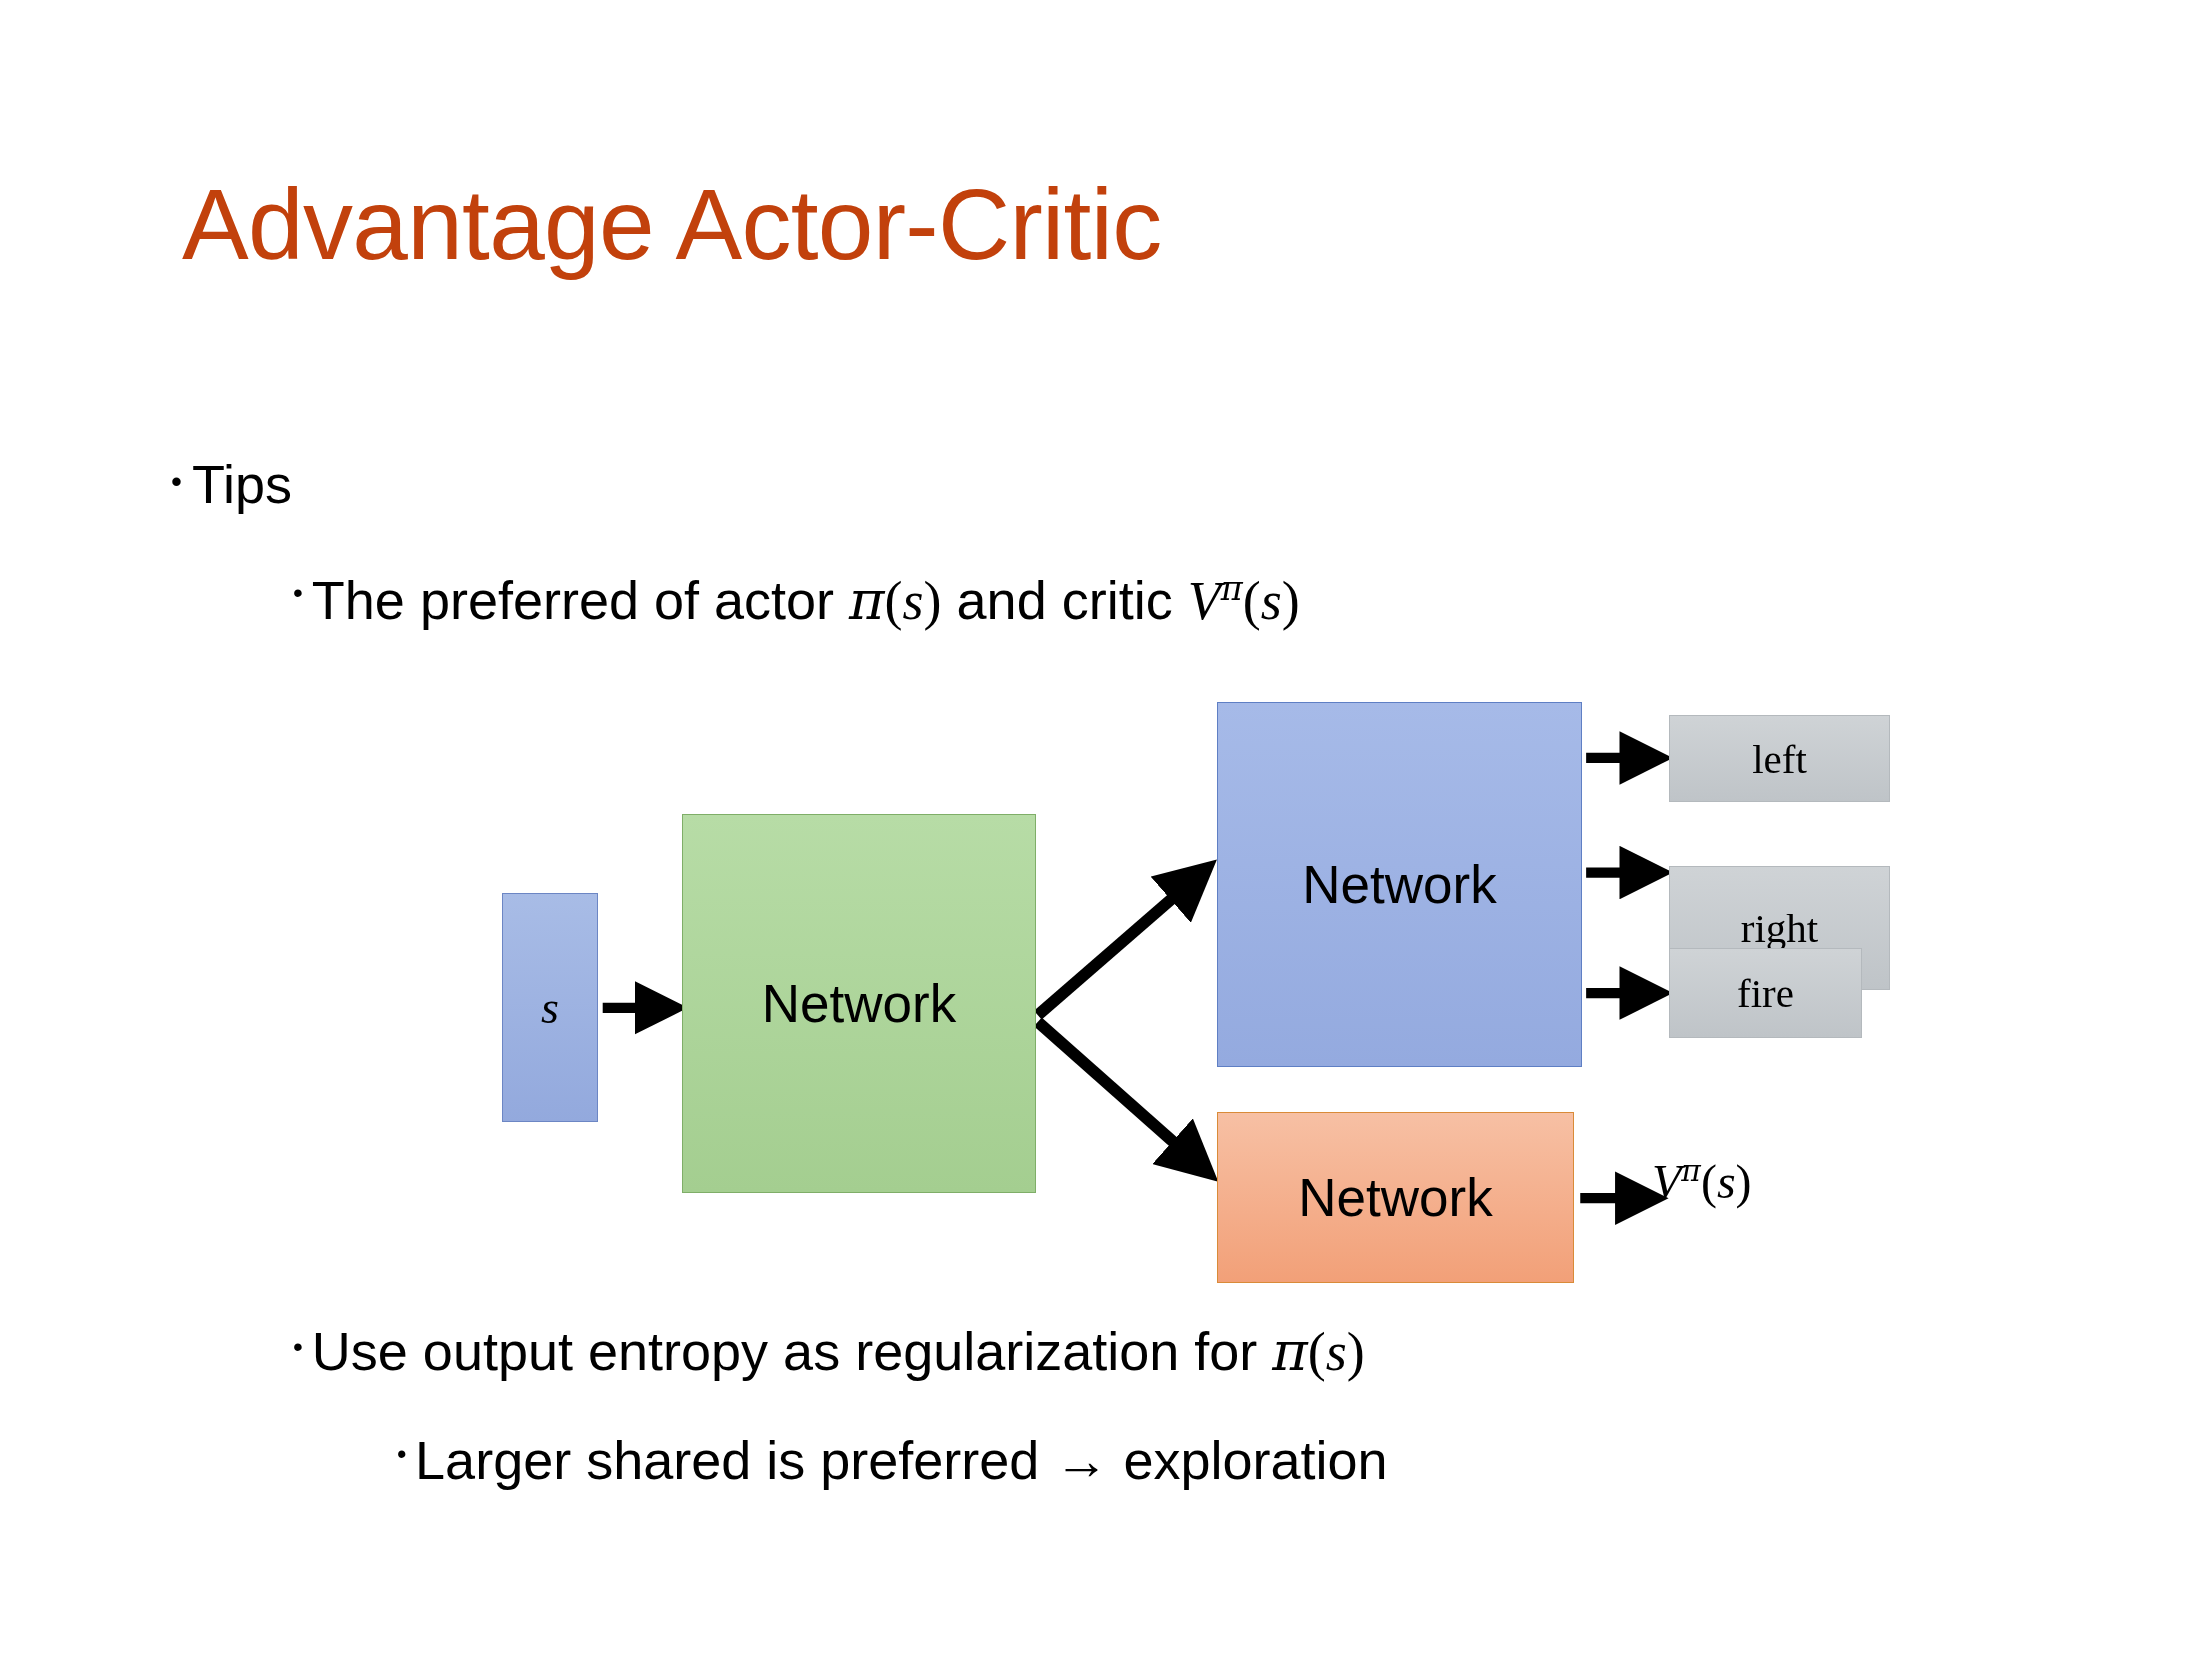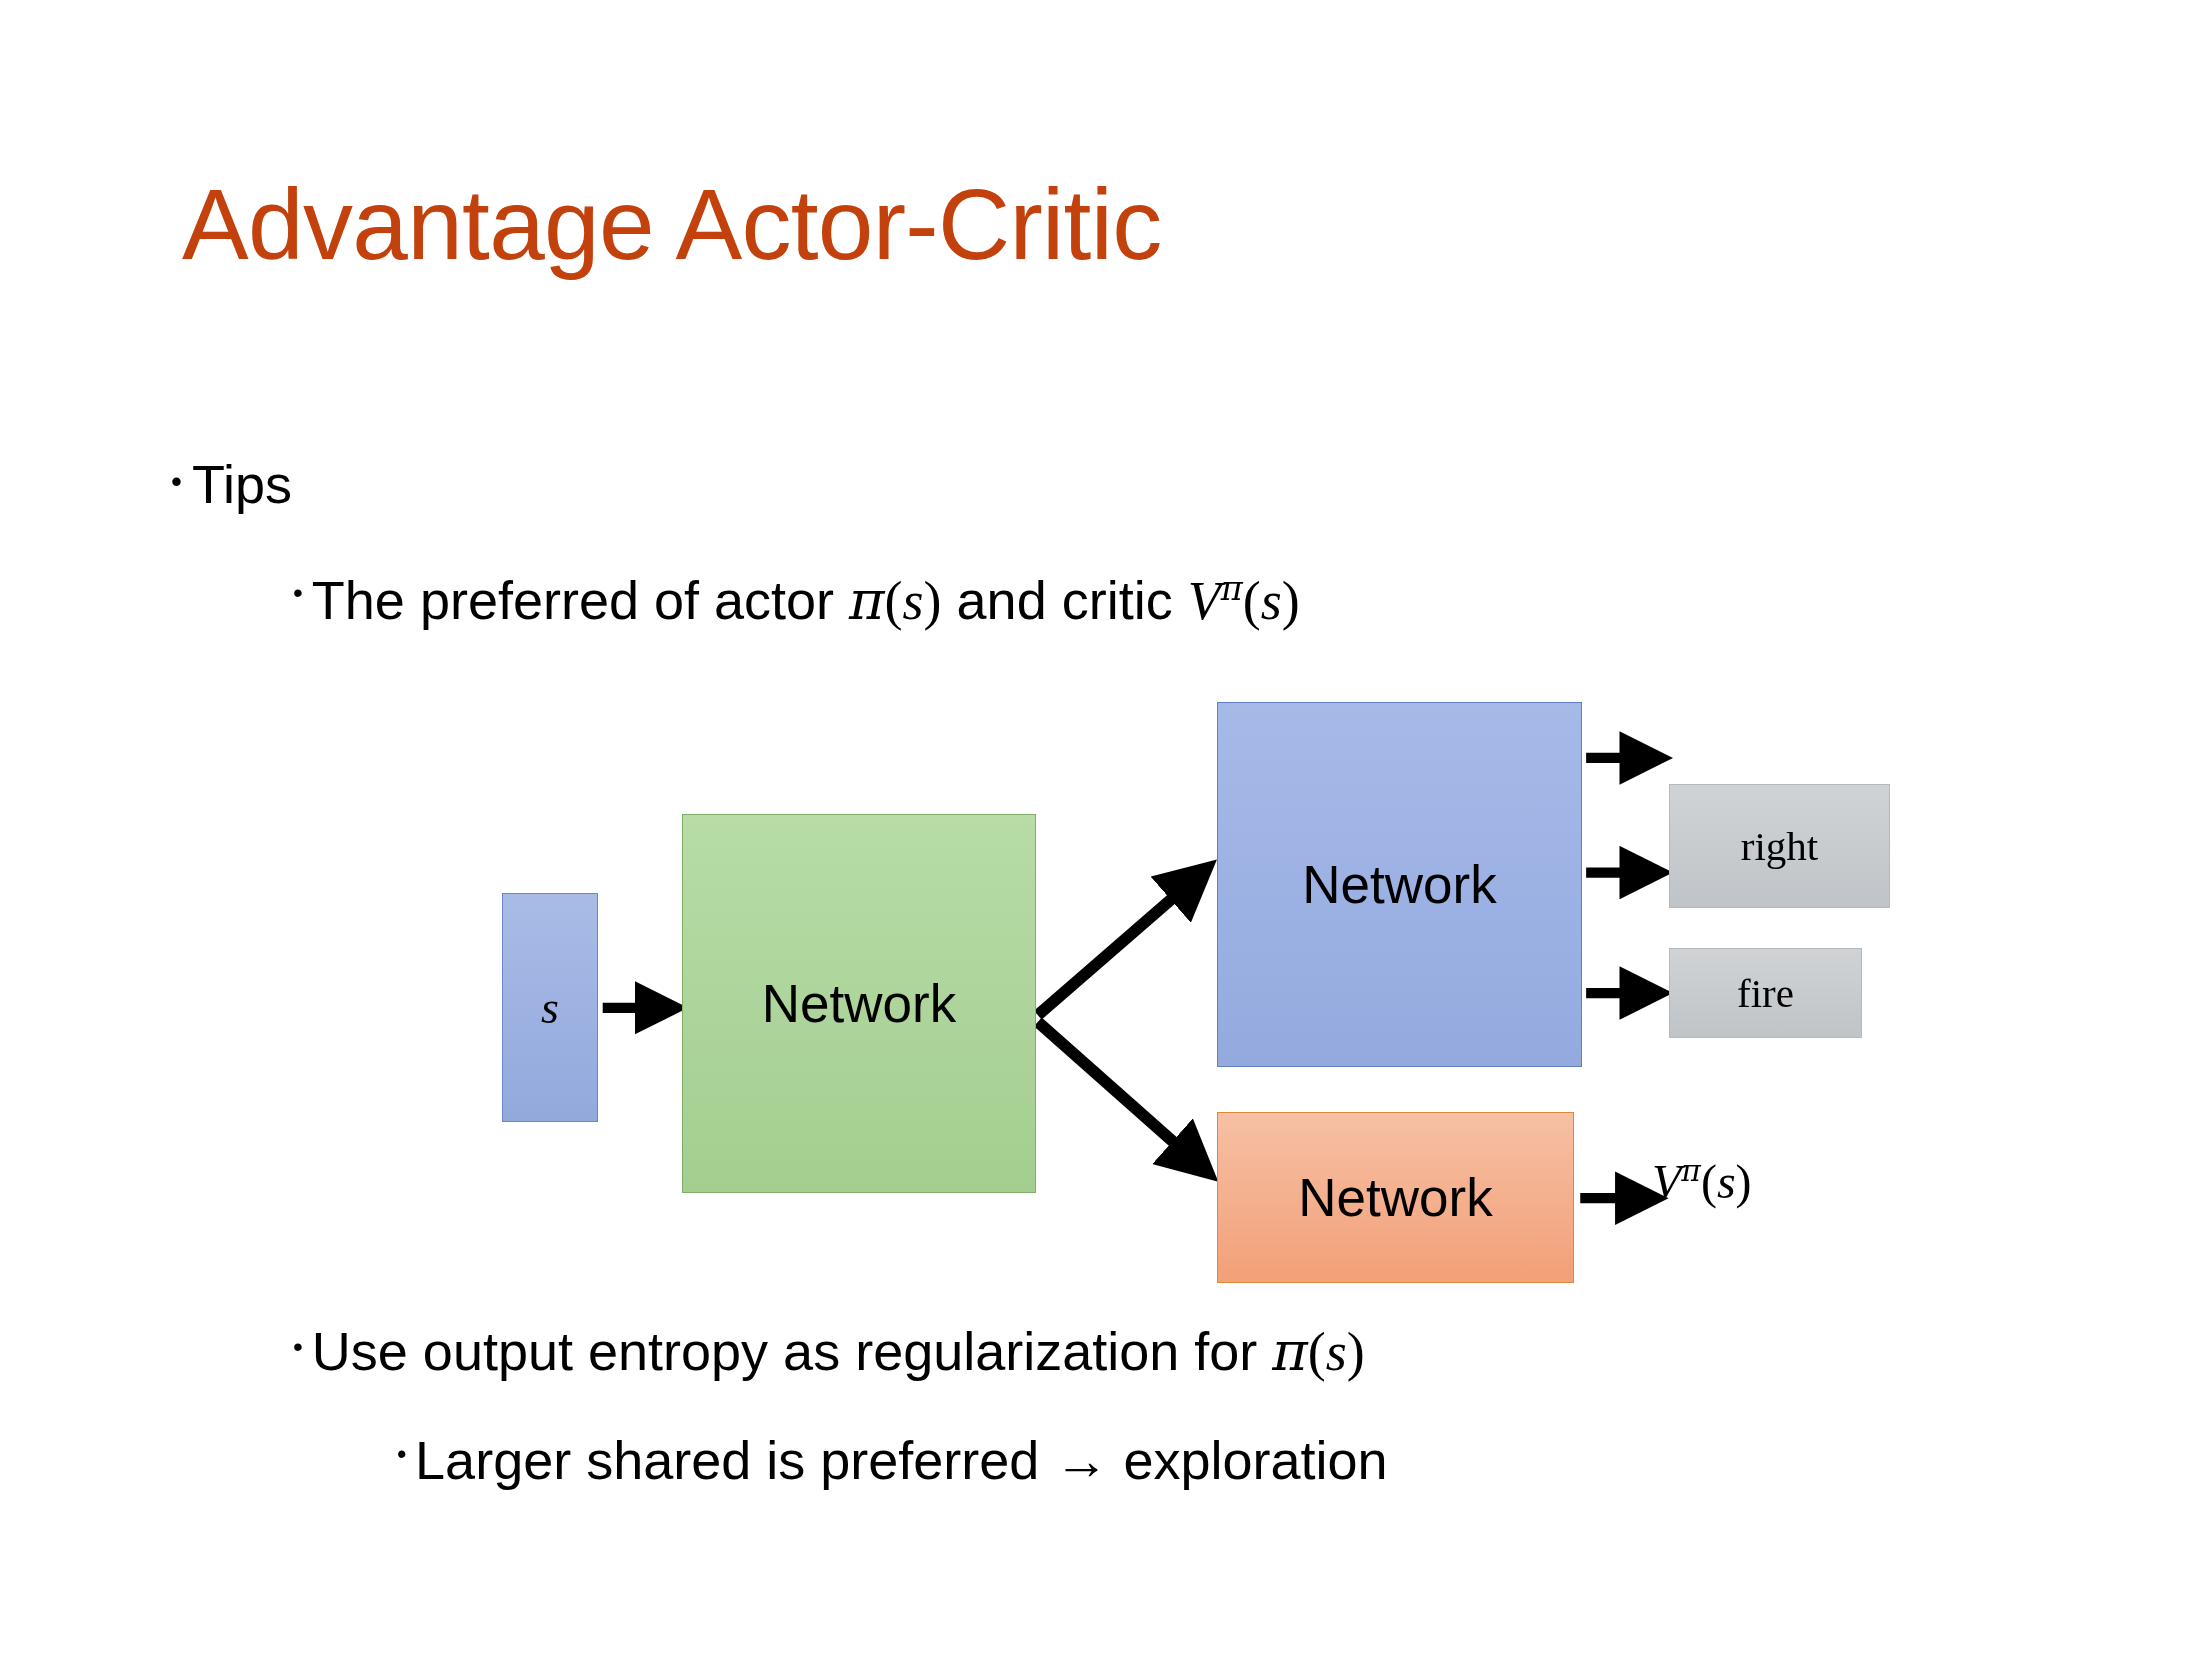--- a/index.html
+++ b/index.html
@@ -165,21 +165,21 @@
     font-size: 53px;
   }
 
   .action-box {
     background: linear-gradient(180deg, #cfd3d6 0%, #bfc4c8 100%);
     border: 1.5px solid #b4b9bd;
     font-family: "Liberation Serif", serif;
     font-size: 41px;
   }
   #action-left  { left: 1669px; top: 715px;  width: 221px; height: 87px; }
-  #action-right { left: 1669px; top: 784px; width: 221px; height: 124px; }
+  #action-right { left: 1669px; top: 866px; width: 221px; height: 124px; }
   #action-fire  { left: 1669px; top: 948px; width: 193px; height: 90px; }
 
   #critic-output {
     position: absolute;
     left: 1652px;
     top: 1153px;
     font-size: 48px;
     white-space: nowrap;
     color: #000000;
   }
@@ -250,20 +250,23 @@
     </div>
 
     <div class="node" id="node-actor-network">
       <span>Network</span>
     </div>
 
     <div class="node" id="node-critic-network">
       <span>Network</span>
     </div>
 
+    <div class="node action-box" id="action-left">
+      <span>left</span>
+    </div>
     <div class="node action-box" id="action-right">
       <span>right</span>
     </div>
     <div class="node action-box" id="action-fire">
       <span>fire</span>
     </div>
 
     <div id="critic-output"><span class="mathvar">V</span><span class="sup">π</span><span class="mathparen">(</span><span class="mathvar">s</span><span class="mathparen">)</span></div>
 
   </div>

